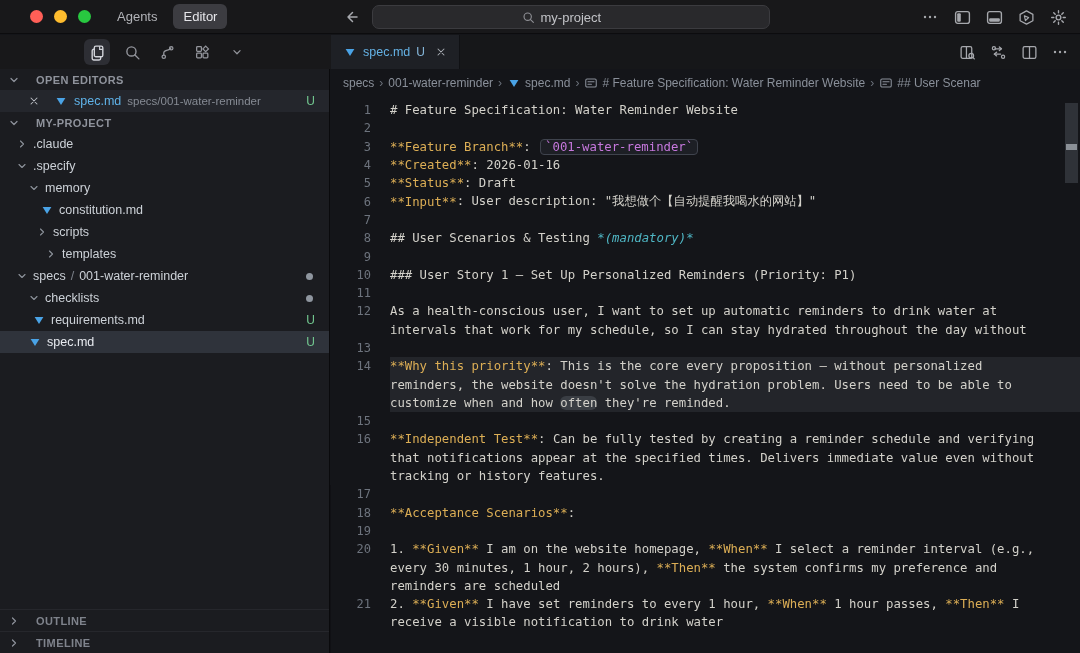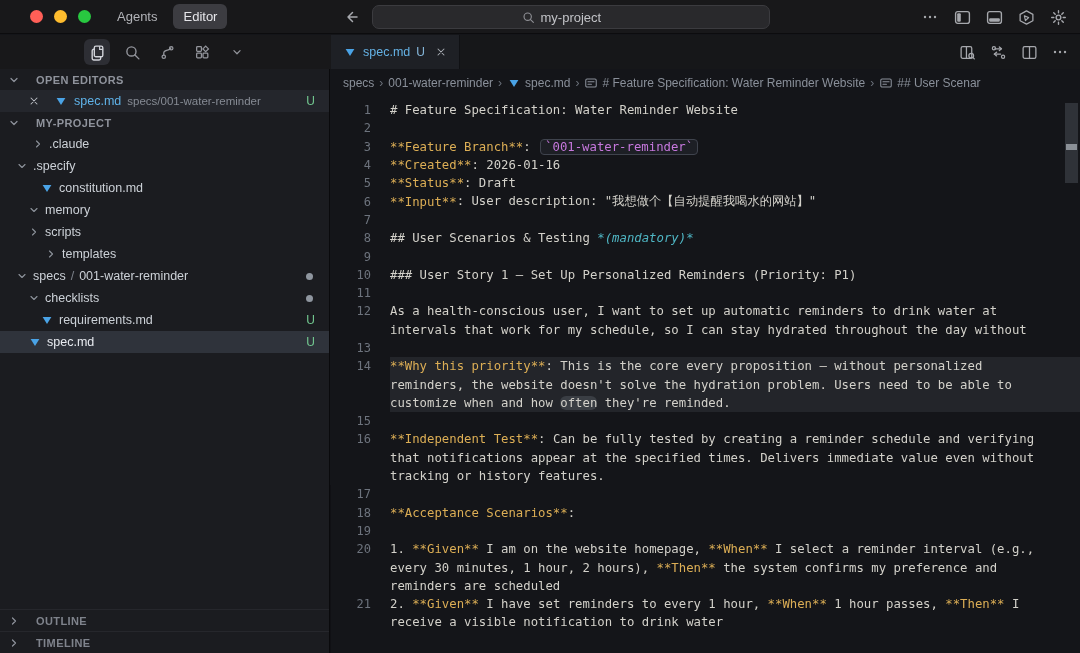--- a/index.html
+++ b/index.html
@@ -226,57 +226,57 @@
     </div>
     <div class="sec-head">
       <span class="chev">
         <svg width="12" height="12" viewBox="0 0 16 16">
             <path d="m4 6 4 4 4-4" fill="none" stroke="currentColor" stroke-width="1.6" stroke-linecap="round" stroke-linejoin="round"></path>
           </svg>
       </span>
       <span>MY-PROJECT</span>
     </div>
     <div class="tree" id="tree">
-        <div class="tree-row" style="padding-left: 32px;">
+        <div class="tree-row" style="padding-left: 16px;">
           <span class="chev">
             <svg width="12" height="12" viewBox="0 0 16 16">
               <path d="m6 4 4 4-4 4" fill="none" stroke="currentColor" stroke-width="1.5" stroke-linecap="round" stroke-linejoin="round"></path>
             </svg>
           </span>
           <span>.claude</span>
           <span class="spacer"></span>
         </div>
         <div class="tree-row" style="padding-left: 16px;">
           <span class="chev">
             <svg width="12" height="12" viewBox="0 0 16 16">
               <path d="m4 6 4 4 4-4" fill="none" stroke="currentColor" stroke-width="1.5" stroke-linecap="round" stroke-linejoin="round"></path>
             </svg>
           </span>
           <span>.specify</span>
+          <span class="spacer"></span>
+        </div>
+        <div class="tree-row" style="padding-left: 28px;">
+          <span class="chev">
+            <svg width="12" height="12" viewBox="0 0 16 16">
+              <path d="m4 6 4 4 4-4" fill="none" stroke="currentColor" stroke-width="1.5" stroke-linecap="round" stroke-linejoin="round"></path>
+            </svg>
+          </span>
+          <span>memory</span>
           <span class="spacer"></span>
         </div>
         <div class="tree-row" style="padding-left: 40px;">
           <span>
             <svg width="14" height="14" viewBox="0 0 16 16">
               <path d="M3 4.5h10L8 12.5z" fill="#4aa3e6"></path>
             </svg>
           </span>
           <span>constitution.md</span>
           <span class="spacer"></span>
         </div>
-        <div class="tree-row" style="padding-left: 28px;">
-          <span class="chev">
-            <svg width="12" height="12" viewBox="0 0 16 16">
-              <path d="m4 6 4 4 4-4" fill="none" stroke="currentColor" stroke-width="1.5" stroke-linecap="round" stroke-linejoin="round"></path>
-            </svg>
-          </span>
-          <span>memory</span>
-          <span class="spacer"></span>
-        </div>
-        <div class="tree-row" style="padding-left: 28px;">
+        <div class="tree-row" style="padding-left: 36px;">
           <span class="chev">
             <svg width="12" height="12" viewBox="0 0 16 16">
               <path d="m6 4 4 4-4 4" fill="none" stroke="currentColor" stroke-width="1.5" stroke-linecap="round" stroke-linejoin="round"></path>
             </svg>
           </span>
           <span>scripts</span>
           <span class="spacer"></span>
         </div>
         <div class="tree-row" style="padding-left: 45px;">
           <span class="chev">
@@ -302,21 +302,21 @@
         <div class="tree-row" style="padding-left: 28px;">
           <span class="chev">
             <svg width="12" height="12" viewBox="0 0 16 16">
               <path d="m4 6 4 4 4-4" fill="none" stroke="currentColor" stroke-width="1.5" stroke-linecap="round" stroke-linejoin="round"></path>
             </svg>
           </span>
           <span>checklists</span>
           <span class="spacer"></span>
           <span class="badge-dot"></span>
         </div>
-        <div class="tree-row" style="padding-left: 40px;">
+        <div class="tree-row" style="padding-left: 32px;">
           <span>
             <svg width="14" height="14" viewBox="0 0 16 16">
               <path d="M3 4.5h10L8 12.5z" fill="#4aa3e6"></path>
             </svg>
           </span>
           <span>requirements.md</span>
           <span class="spacer"></span>
           <span class="badge-u">U</span>
         </div>
         <div class="tree-row selected" style="padding-left: 28px;">

